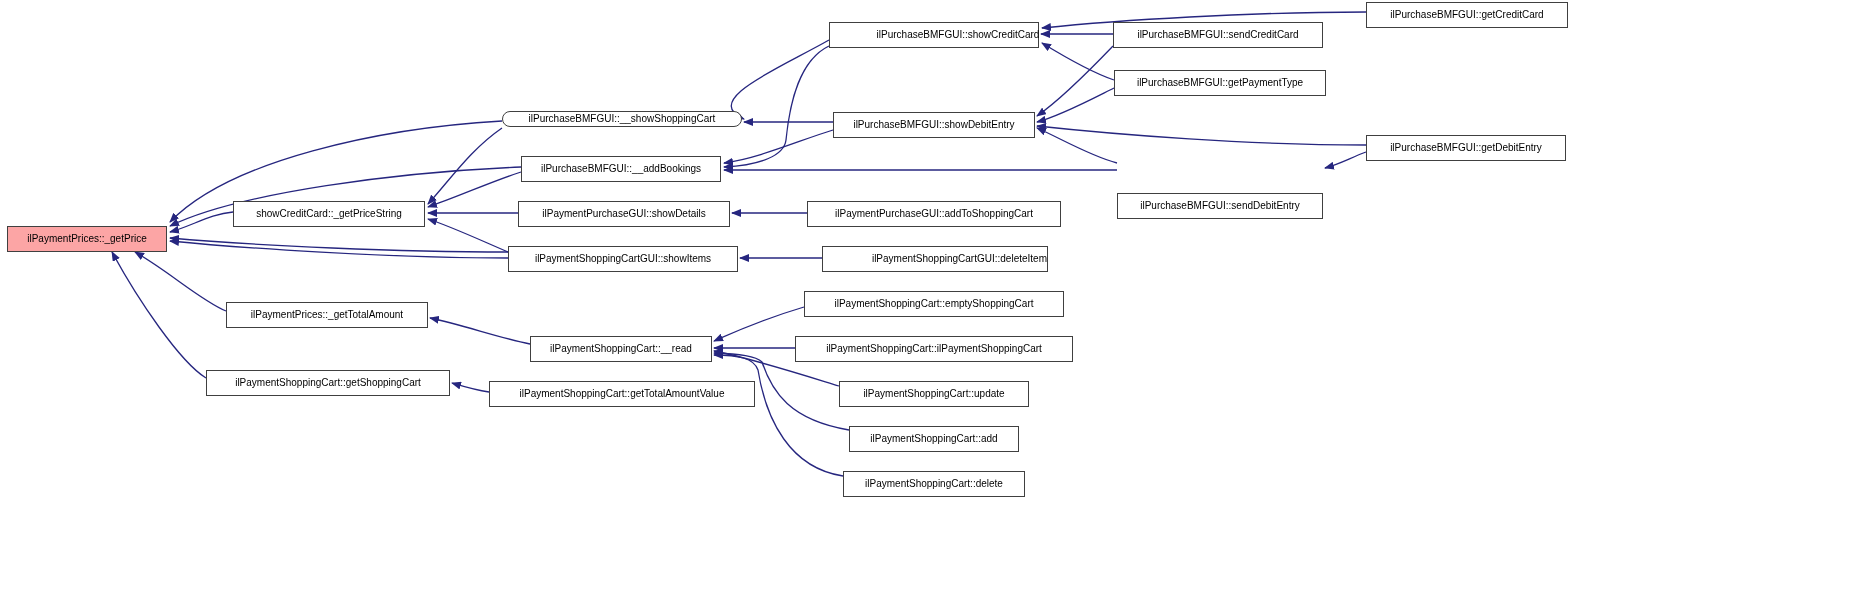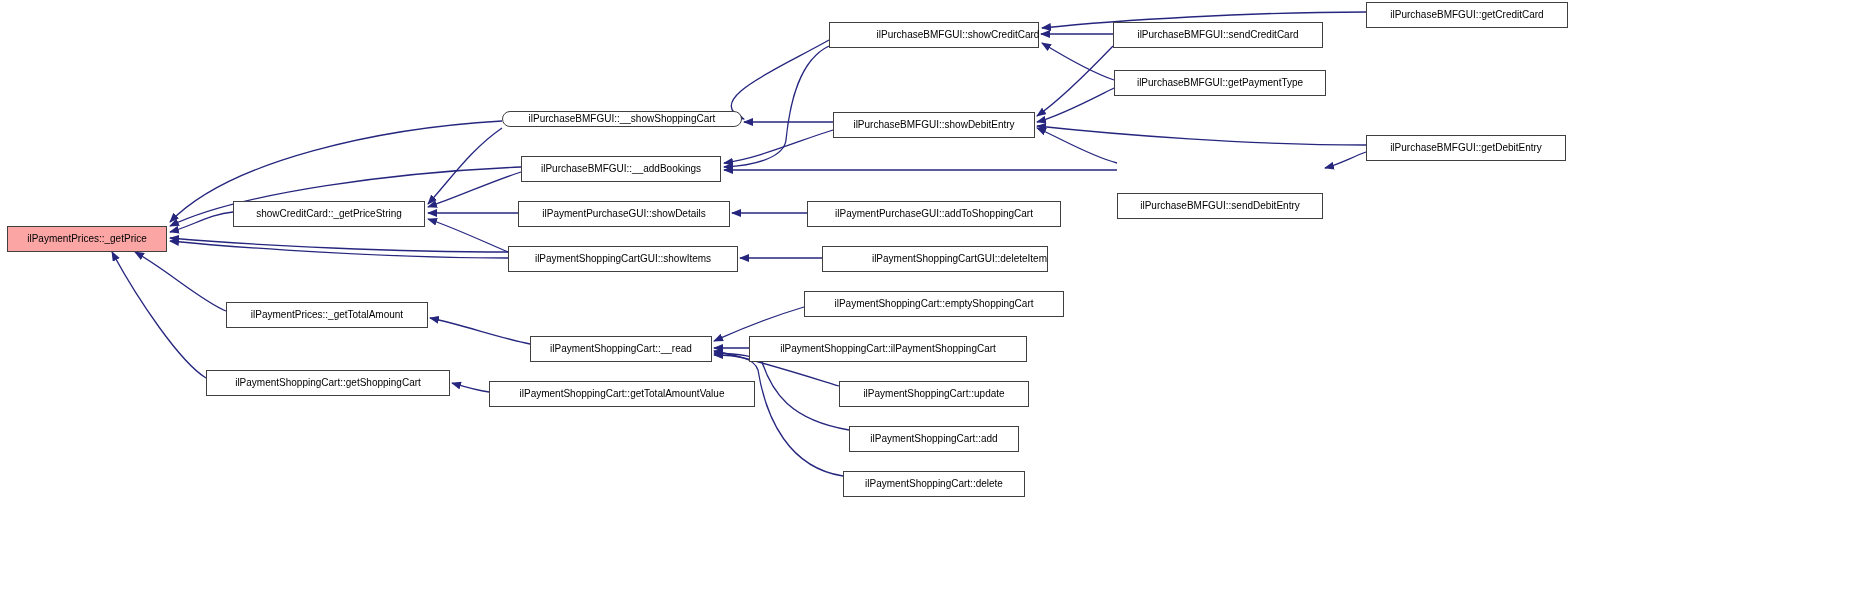--- a/index.html
+++ b/index.html
@@ -97,21 +97,21 @@
       </div>
       <div class="node" style="left: 807px; top: 201px; width: 254px; height: 26px;">
         <span class="node-label">ilPaymentPurchaseGUI::addToShoppingCart</span>
       </div>
       <div class="node" style="left: 822px; top: 246px; width: 226px; height: 26px; justify-content: flex-end;">
         <span class="node-label">ilPaymentShoppingCartGUI::deleteItem</span>
       </div>
       <div class="node" style="left: 804px; top: 291px; width: 260px; height: 26px;">
         <span class="node-label">ilPaymentShoppingCart::emptyShoppingCart</span>
       </div>
-      <div class="node" style="left: 749px; top: 336px; width: 278px; height: 26px;">
+      <div class="node" style="left: 795px; top: 336px; width: 278px; height: 26px;">
         <span class="node-label">ilPaymentShoppingCart::ilPaymentShoppingCart</span>
       </div>
       <div class="node" style="left: 839px; top: 381px; width: 190px; height: 26px;">
         <span class="node-label">ilPaymentShoppingCart::update</span>
       </div>
       <div class="node" style="left: 849px; top: 426px; width: 170px; height: 26px;">
         <span class="node-label">ilPaymentShoppingCart::add</span>
       </div>
       <div class="node" style="left: 843px; top: 471px; width: 182px; height: 26px;">
         <span class="node-label">ilPaymentShoppingCart::delete</span>

